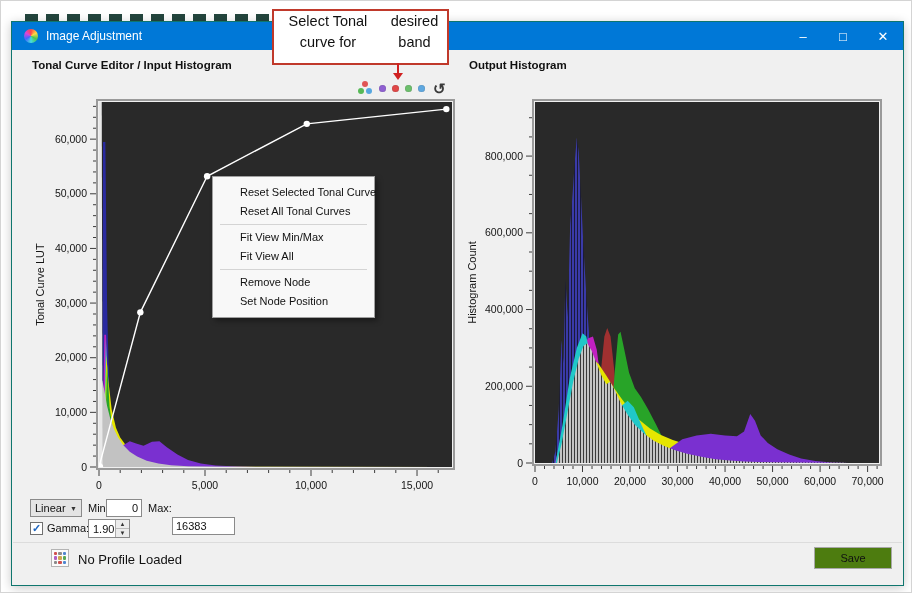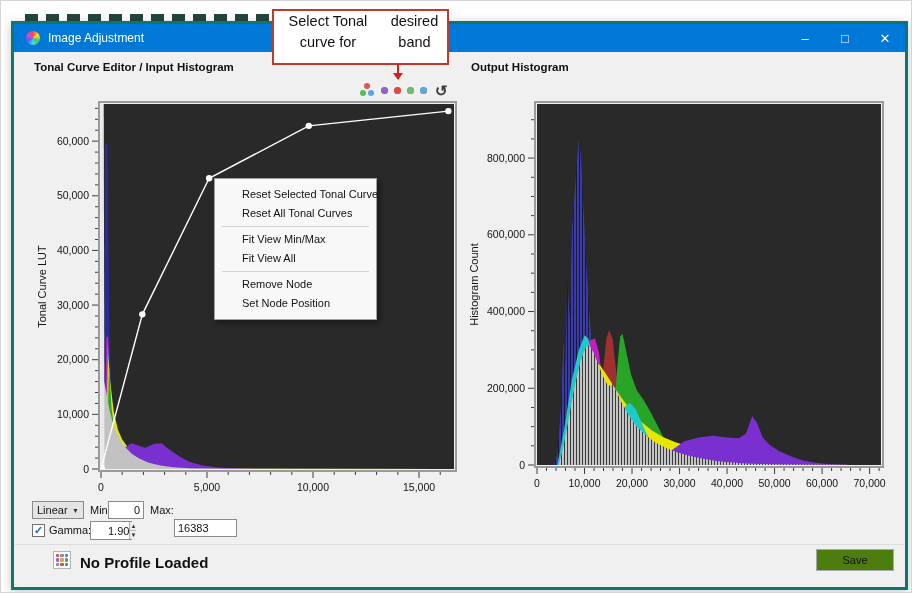--- a/index.html
+++ b/index.html
@@ -1,20 +1,20 @@
 <!DOCTYPE html>
 <html><head>
 <meta charset="utf-8">
 <style>
   html,body{margin:0;padding:0;background:#fff;font-family:"Liberation Sans",sans-serif;}
   #root{position:relative;width:912px;height:593px;overflow:hidden;background:#fff;box-sizing:border-box;border:1px solid #d4d4d4;}
   .bg-dashes{position:absolute;left:24px;top:13px;width:246px;height:7px;
     background:repeating-linear-gradient(90deg,#24463e 0 13px,rgba(36,70,62,0) 13px 21px);}
   .dialog{position:absolute;left:10px;top:20px;width:891px;height:563px;background:#f0f0f0;
-    border:3px solid #0f766e;box-shadow:0 2px 10px rgba(0,0,0,.22);}
+    border:1px solid #0f766e;box-shadow:0 2px 10px rgba(0,0,0,.22);}
   .titlebar{position:absolute;left:0;top:0;width:100%;height:28px;background:#0078d7;display:flex;align-items:center;}
   .title-icon{width:14px;height:14px;border-radius:50%;margin-left:12px;flex:0 0 auto;
     background:conic-gradient(#ff4545,#ffd945,#4fc44f,#45dede,#4564ff,#d945d9,#ff4545);}
   .title-text{color:#fff;font-size:12px;margin-left:8px;}
   .win-btns{position:absolute;right:0;top:0;height:28px;display:flex;}
   .win-btn{width:40px;height:28px;color:#fff;display:flex;align-items:center;justify-content:center;font-size:13px;}
   .panel-header{position:absolute;font-size:11.5px;font-weight:bold;color:#111;white-space:nowrap;}
   #left-header{left:20px;top:37px;} #right-header{left:457px;top:37px;}
   .band-row{position:absolute;left:346px;top:58px;height:16px;display:flex;align-items:center;gap:6px;}
   .band-cluster{position:relative;width:15px;height:14px;}
@@ -37,34 +37,34 @@
   .combo .arrow{font-size:7px;color:#333;}
   .field-label{position:absolute;font-size:11px;color:#111;}
   .text-input{position:absolute;height:18px;border:1px solid #8a8a8a;background:#fff;font-size:11px;
     box-sizing:border-box;padding:0 3px;color:#111;font-family:"Liberation Sans",sans-serif;}
   #min-input{left:94px;top:477px;width:36px;text-align:right;}
   #max-input{left:160px;top:495px;width:63px;text-align:left;}
   .checkbox{position:absolute;left:18px;top:500px;width:13px;height:13px;background:#fff;border:1px solid #707070;
     box-sizing:border-box;display:flex;align-items:center;justify-content:center;font-size:11px;color:#1f66c0;font-weight:bold;line-height:1;}
   .spinner{position:absolute;left:76px;top:497px;width:42px;height:19px;background:#fff;border:1px solid #8a8a8a;
     box-sizing:border-box;display:flex;}
-  .spinner .val{flex:1;font-size:11px;color:#111;display:flex;align-items:center;padding-left:17px;}
+  .spinner .val{flex:1;font-size:11px;color:#111;display:flex;align-items:center;padding-left:4px;}
   .spinner .arrows{width:13px;border-left:1px solid #aaa;display:flex;flex-direction:column;}
   .spinner .arrows div{flex:1;font-size:6px;color:#333;display:flex;align-items:center;justify-content:center;background:#ececec;}
   .spinner .arrows div:first-child{border-bottom:1px solid #bbb;}
   .statusbar-divider{position:absolute;left:1px;right:1px;top:520px;height:1px;background:#dcdcdc;}
   .profile-icon{position:absolute;left:39px;top:527px;width:18px;height:18px;background:#fbfbfb;border:1px solid #b4b4b4;
     box-sizing:border-box;display:grid;grid-template-columns:repeat(3,1fr);grid-template-rows:repeat(3,1fr);padding:2px;gap:1px;}
   .profile-icon i{border-radius:1px;}
   .profile-icon i:nth-child(1){background:#d04f4f}.profile-icon i:nth-child(2){background:#8a8a8a}
   .profile-icon i:nth-child(3){background:#4f86d0}.profile-icon i:nth-child(4){background:#b05fc2}
   .profile-icon i:nth-child(5){background:#d0a54f}.profile-icon i:nth-child(6){background:#57a857}
   .profile-icon i:nth-child(7){background:#8a8a8a}.profile-icon i:nth-child(8){background:#d04f4f}
   .profile-icon i:nth-child(9){background:#4f86d0}
-  .status-text{position:absolute;left:66px;top:530px;font-size:15px;color:#111;font-weight:bold;}
+  .status-text{position:absolute;left:66px;top:530px;font-size:13px;color:#111;}
   .save-btn{position:absolute;left:802px;top:525px;width:78px;height:22px;background:#4d7c0f;border:1px solid #a8a8a8;
     font-size:11px;color:#111;display:flex;align-items:center;justify-content:center;box-sizing:border-box;}
 </style>
 </head>
 <body>
 
 <div id="root">
   <div class="bg-dashes"></div>
 
   <div class="dialog">

